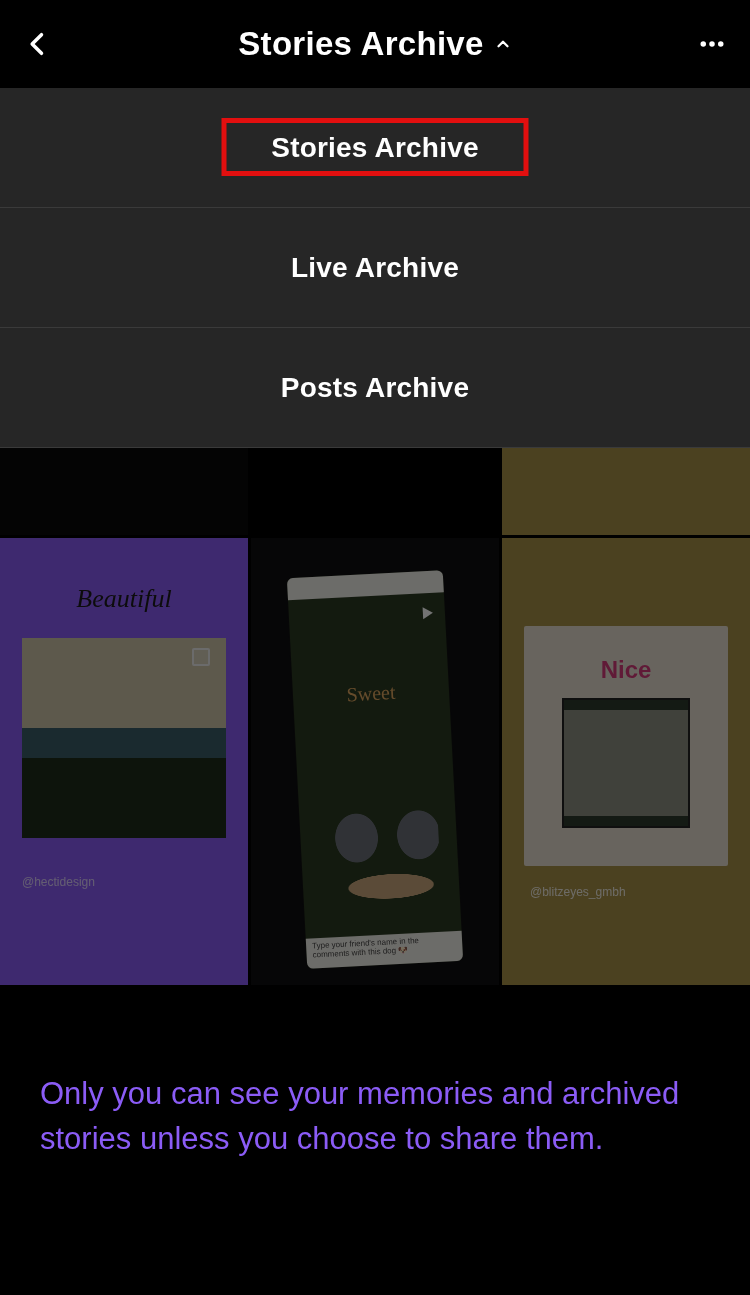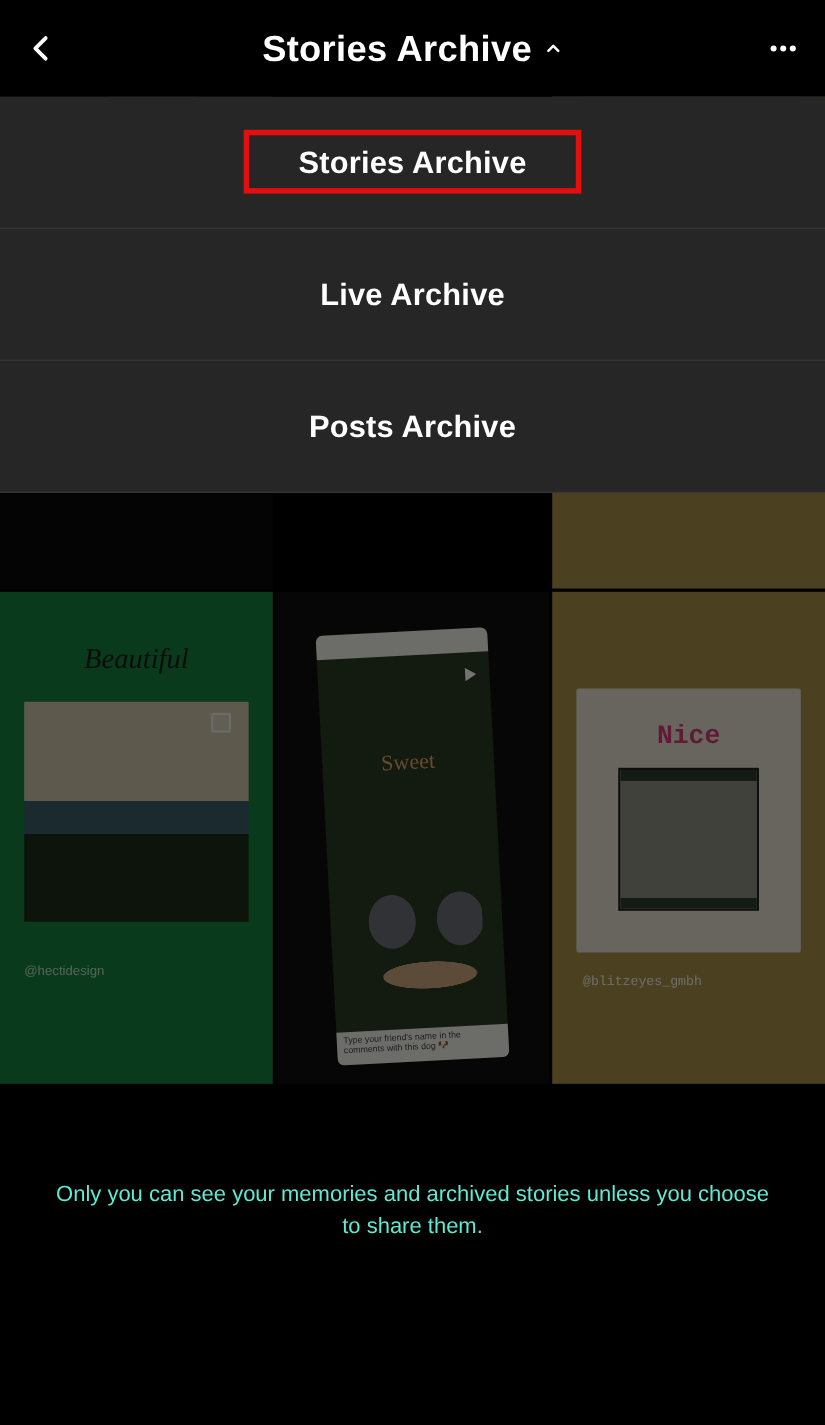--- a/index.html
+++ b/index.html
@@ -27,47 +27,47 @@
       radial-gradient(95px 80px at 140px 35px, #b38a66 0 60%, transparent 62%),
       linear-gradient(#e9e2d4, #d2c8b5);
     border-bottom: 3px solid #2d2418;
   }
   .c1 { background: #020202; }
   .c2 { background: #a79047; }
   .c2 .tealstrip { position: absolute; top: 0; left: 24px; right: 24px; height: 15px; background: #2aa7a3; }
   .c2 .handle { position: absolute; left: 36px; top: 26px; font-size: 11px; color: rgba(255,255,255,0.85); font-weight: 500; }
 
   
-  .c3 { background: #15803d; }
+  .c3 { background: #8b5cf6; }
   .c3 .beaut { position: absolute; top: 46px; left: 0; right: 0; text-align: center; font-family: Georgia, 'Times New Roman', serif; font-style: italic; font-size: 26px; color: #1b1b1b; font-weight: 500; }
   .c3 .photo { position: absolute; left: 22px; right: 22px; top: 100px; height: 200px; background: linear-gradient(#cfc5a9 0 45%, #3b5e68 45% 60%, #1e2d1c 60% 100%); }
   .c3 .stack { position: absolute; top: 110px; right: 38px; width: 18px; height: 18px; border: 2px solid #eee; background: rgba(255,255,255,0.2); border-radius: 2px; }
   .c3 .handle { position: absolute; left: 22px; bottom: 96px; font-size: 12px; color: rgba(255,255,255,0.7); }
 
   .c4 { background: #0e0e11; }
   .c4 .card { position: absolute; left: 46px; right: 46px; top: 36px; bottom: 20px; background: #2c3b23; border-radius: 6px; transform: rotate(-3deg); box-shadow: 0 0 0 1px #111; }
   .c4 .cardhead { position: absolute; top: 0; left: 0; right: 0; height: 22px; background: #f0efe9; border-radius: 6px 6px 0 0; }
   .c4 .cardfoot { position: absolute; bottom: 0; left: 0; right: 0; height: 30px; background: #f0efe9; border-radius: 0 0 6px 6px; font-size: 8px; color: #444; padding: 4px 6px; line-height: 1.1; }
   .c4 .play { position: absolute; top: 36px; right: 12px; width: 0; height: 0; border-left: 10px solid #fff; border-top: 6px solid transparent; border-bottom: 6px solid transparent; }
   .c4 .sweet { position: absolute; top: 108px; left: 0; right: 0; text-align: center; font-family: 'Brush Script MT', cursive; font-size: 20px; color: #e0a760; }
   .c4 .pups { position: absolute; left: 18px; right: 18px; bottom: 48px; height: 150px; background:
       radial-gradient(35px 40px at 38px 70px, #6a6f78 0 60%, transparent 62%),
       radial-gradient(35px 40px at 100px 70px, #6a6f78 0 60%, transparent 62%),
       radial-gradient(70px 20px at 70px 120px, #c9a77c 0 60%, transparent 62%);
   }
 
-  .c5 { background: #a79047; font-family: Liberation Mono, monospace; }
+  .c5 { background: #a79047; }
   .c5 .tile { position: absolute; left: 22px; right: 22px; top: 88px; height: 240px; background: #e6ded0; border-radius: 2px; }
   .c5 .nice { position: absolute; top: 118px; left: 0; right: 0; text-align: center; font-size: 24px; font-weight: 700; color: #d53a7a; }
   .c5 .chip { position: absolute; left: 60px; right: 60px; top: 160px; height: 130px; background: linear-gradient(#2e3a2e 0 8%, #8e9184 8% 92%, #2e3a2e 92% 100%); border: 2px solid #222; }
   .c5 .handle { position: absolute; left: 28px; bottom: 86px; font-size: 12px; color: rgba(255,255,255,0.85); }
 
   
   .scrim { position: absolute; inset: 0; background: rgba(0,0,0,0.55); pointer-events: none; }
-  .footer-msg { position: absolute; left: 40px; right: 40px; top: 1072px; text-align: center; font-size: 20px; line-height: 1.45; color: #5eead4; font-weight: 500; }
+  .footer-msg { position: absolute; left: 40px; right: 40px; top: 1072px; text-align: left; font-size: 31px; line-height: 1.45; color: #8b5cf6; font-weight: 500; }
 
   
   .dropdown { position: absolute; top: 88px; left: 0; right: 0; background: #262626; z-index: 10; }
   .menu-item { height: 120px; display: flex; align-items: center; justify-content: center; font-size: 28px; font-weight: 800; color: #fff; border-bottom: 1px solid #3a3a3a; cursor: pointer; letter-spacing: 0.2px; }
   .menu-item:last-child { border-bottom: none; }
   .highlight-box { position: absolute; top: 30px; left: 50%; transform: translateX(-50%); width: 307px; height: 58px; border: 5px solid #e20f0f; pointer-events: none; z-index: 11; }
 </style>
 </head>
 <body>
 

